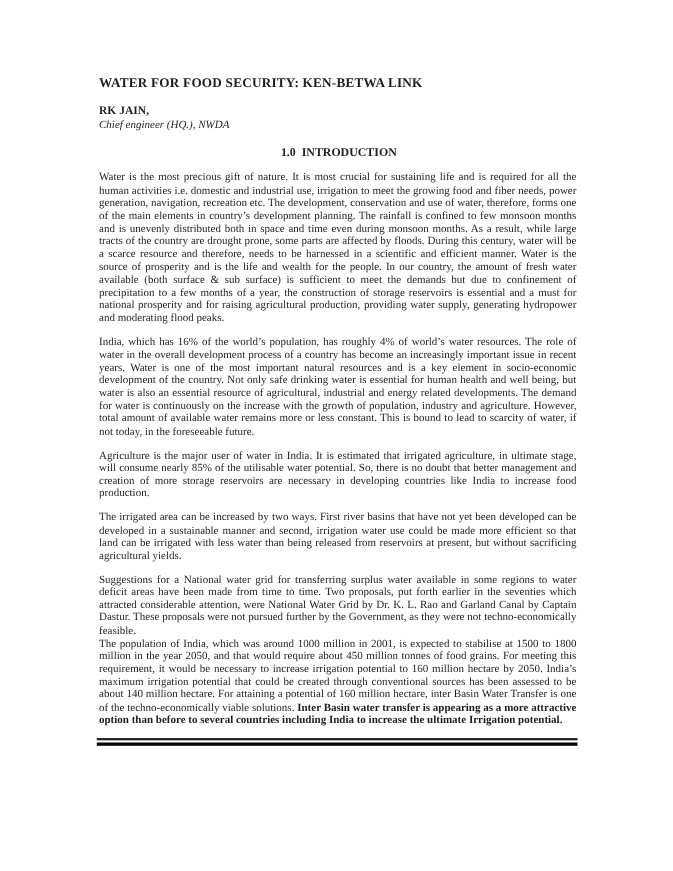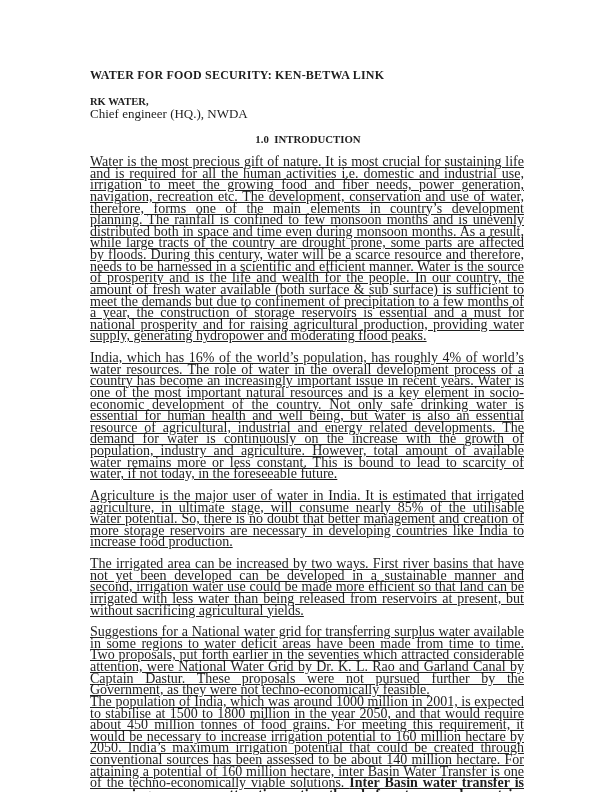--- a/index.html
+++ b/index.html
@@ -32,43 +32,43 @@
     font-weight: bold;
     letter-spacing: 0.2px;
     margin: 0 0 13px 0;
   }
   .author-name {
     font-size: 10.5px;
     line-height: 12px;
     font-weight: bold;
   }
   .author-role {
-    font-size: 13px;
+    font-size: 10px;
     line-height: 12px;
+    font-style: italic;
   }
   .sec-heading {
     font-size: 10.8px;
     line-height: 13px;
     font-weight: bold;
     white-space: pre-wrap;
     margin: 0;
   }
   .sec-heading.intro {
     margin: 13px 0 10px 2px;
     text-align: center;
   }
   .sec-heading.transfer {
     margin: 6px 0 10px 0;
   }
   p.body-par {
-    font-size: 14px;
+    font-size: 10px;
     line-height: 11.62px;
     text-align: justify;
     margin: 0 0 10px 0;
-    text-decoration: underline;
   }
   p.body-par.tight-bottom { margin-bottom: 0; }
   p.body-par.tight-top { margin-top: 0; }
   .bold-inline { font-weight: bold; }
   .footer-rule {
     margin-top: 10px;
     margin-left: -2px;
     width: 437px;
     height: 1.5px;
     border-top: 2px solid #1a1a1a;
@@ -78,21 +78,21 @@
 </style>
 </head>
 <body>
 
 <div class="page">
   <div class="content">
 
     <div class="doc-title">WATER FOR FOOD SECURITY: KEN-BETWA LINK</div>
 
     <div class="author">
-      <div class="author-name">RK WATER,</div>
+      <div class="author-name">RK JAIN,</div>
       <div class="author-role">Chief engineer (HQ.), NWDA</div>
     </div>
 
     <div class="sec-heading intro">1.0  INTRODUCTION</div>
 
     <p class="body-par">Water is the most precious gift of nature. It is most crucial for sustaining life and is required for all the human activities i.e. domestic and industrial use, irrigation to meet the growing food and fiber needs, power generation, navigation, recreation etc. The development, conservation and use of water, therefore, forms one of the main elements in country’s development planning. The rainfall is confined to few monsoon months and is unevenly distributed both in space and time even during monsoon months. As a result, while large tracts of the country are drought prone, some parts are affected by floods. During this century, water will be a scarce resource and therefore, needs to be harnessed in a scientific and efficient manner. Water is the source of prosperity and is the life and wealth for the people. In our country, the amount of fresh water available (both surface &amp; sub surface) is sufficient to meet the demands but due to confinement of precipitation to a few months of a year, the construction of storage reservoirs is essential and a must for national prosperity and for raising agricultural production, providing water supply, generating hydropower and moderating flood peaks.</p>
 
     <p class="body-par">India, which has 16% of the world’s population, has roughly 4% of world’s water resources. The role of water in the overall development process of a country has become an increasingly important issue in recent years. Water is one of the most important natural resources and is a key element in socio-economic development of the country. Not only safe drinking water is essential for human health and well being, but water is also an essential resource of agricultural, industrial and energy related developments. The demand for water is continuously on the increase with the growth of population, industry and agriculture. However, total amount of available water remains more or less constant. This is bound to lead to scarcity of water, if not today, in the foreseeable future.</p>
 
     <p class="body-par">Agriculture is the major user of water in India. It is estimated that irrigated agriculture, in ultimate stage, will consume nearly 85% of the utilisable water potential. So, there is no doubt that better management and creation of more storage reservoirs are necessary in developing countries like India to increase food production.</p>

